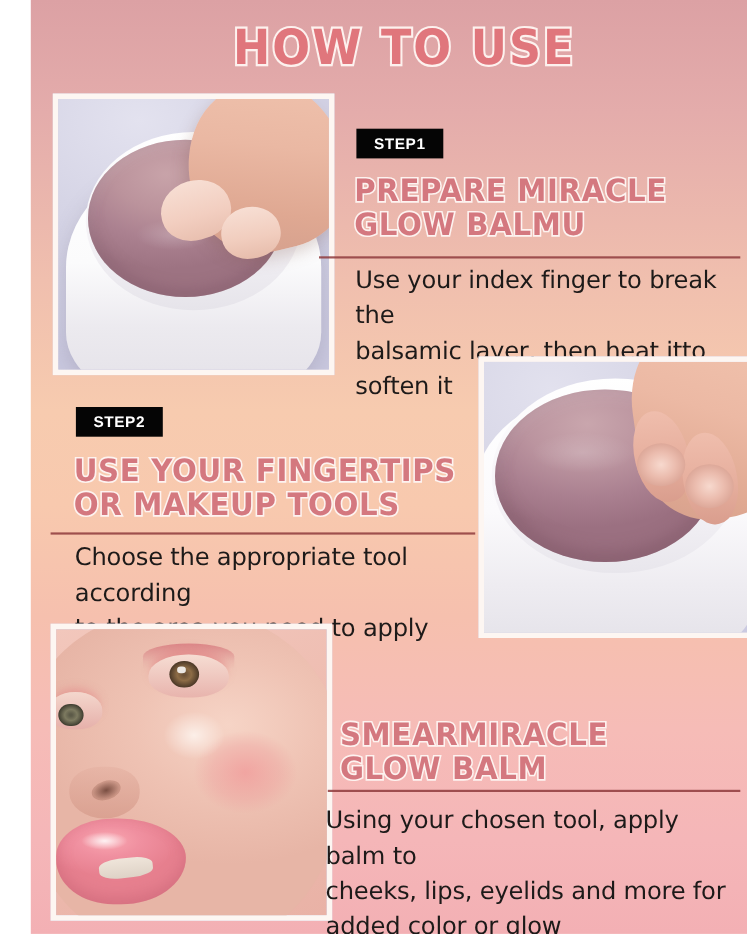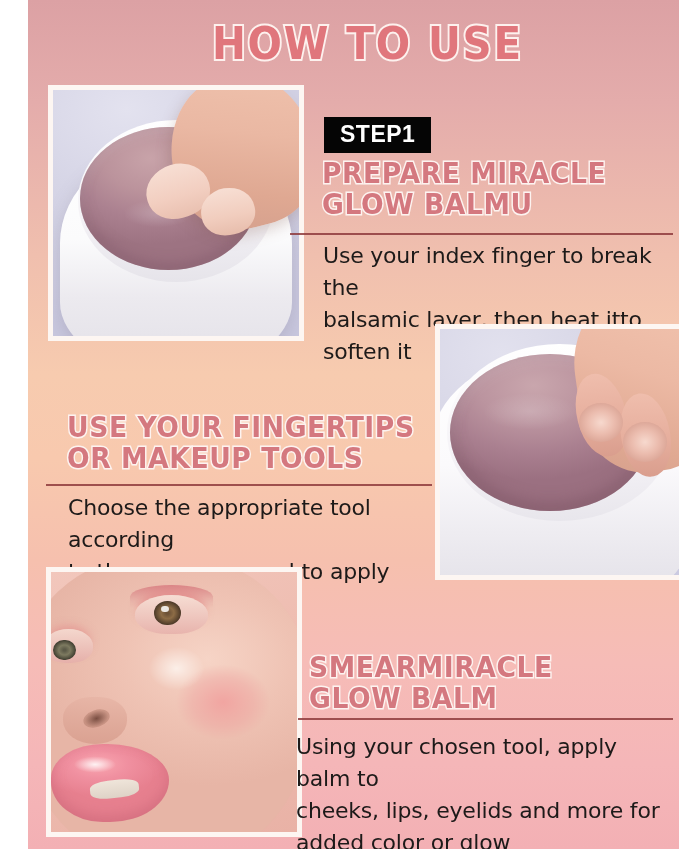--- a/index.html
+++ b/index.html
@@ -305,21 +305,21 @@
     background: linear-gradient(180deg,#efe5da 0%, #ded2c6 100%);
     transform: rotate(-6deg);
   }
 
   
   .step-badge {
     position: absolute;
     background: #050505;
     color: #ffffff;
     font-family: "Liberation Sans", sans-serif;
-    font-size: 23px;
+    font-size: 14px;
     font-weight: 700;
     letter-spacing: 0.5px;
     padding: 6px 16px 7px 16px;
     line-height: 1;
     white-space: nowrap;
   }
 
   .step-heading {
     position: absolute;
     font-family: "DejaVu Sans", sans-serif;
@@ -403,20 +403,21 @@
       <div class="p2-rim"></div>
       <div class="p2-balm"></div>
       <div class="p2-hand"></div>
       <div class="p2-f1"></div>
       <div class="p2-f2"></div>
       <div class="p2-tip1"></div>
       <div class="p2-tip2"></div>
     </div>
   </div>
 
+  <div class="step-badge" id="step2-badge">STEP2</div>
   <div class="step-heading" id="step2-heading">USE YOUR FINGERTIPS
 OR MAKEUP TOOLS</div>
   <div class="step-rule" id="step2-rule"></div>
   <div class="step-body" id="step2-body">Choose the appropriate tool according
 to the area you need to apply</div>
 
   <div class="photo" id="photo-3">
     <div class="photo-inner">
       <div class="p3-bg"></div>
       <div class="p3-face"></div>

